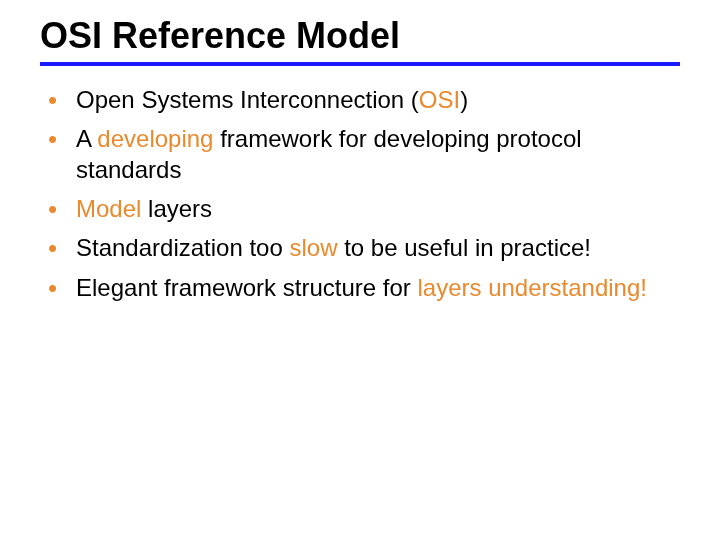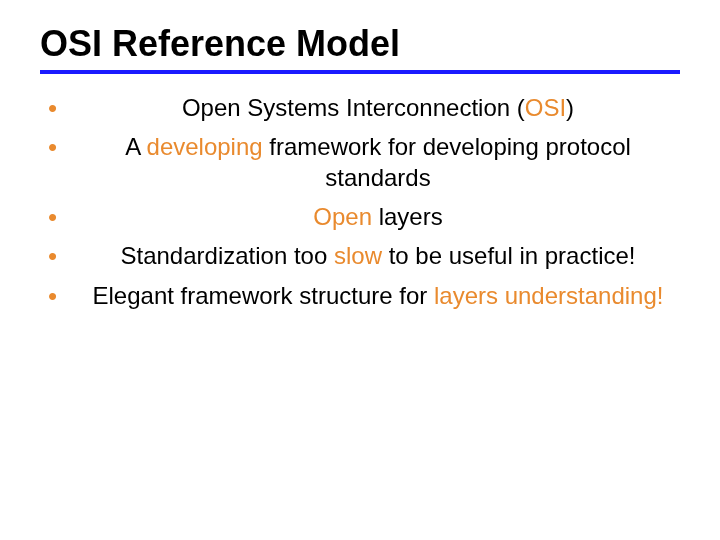--- a/index.html
+++ b/index.html
@@ -8,21 +8,21 @@
     width: 720px;
     height: 540px;
     background: #ffffff;
     font-family: Verdana, Geneva, Tahoma, sans-serif;
     color: #000;
   }
   .slide {
     box-sizing: border-box;
     width: 720px;
     height: 540px;
-    padding: 24px 40px 0 40px;
+    padding: 16px 40px 0 40px;
   }
   .title {
     font-family: "Arial Black", Arial, sans-serif;
     font-weight: 900;
     font-size: 36px;
     letter-spacing: 0px;
     margin: 0 0 6px 0;
     line-height: 1.1;
   }
   .rule {
@@ -34,21 +34,20 @@
   ul.bullets {
     list-style: none;
     margin: 0;
     padding: 0 0 0 8px;
   }
   ul.bullets > li {
     position: relative;
     padding: 0 0 8px 28px;
     font-size: 24px;
     line-height: 1.3;
-    text-align: center;
   }
   ul.bullets > li::before {
     content: "•";
     position: absolute;
     left: 0;
     top: 0;
     color: #e98a2e;
     font-size: 26px;
     line-height: 1.25;
   }
@@ -64,21 +63,21 @@
   <div class="rule"></div>
 
   <ul class="bullets">
     <li>
       <span>Open Systems Interconnection (</span><span class="hl">OSI</span><span>)</span>
     </li>
     <li>
       <span>A </span><span class="hl">developing</span><span> framework for developing protocol standards</span>
     </li>
     <li>
-      <span></span><span class="hl">Open</span><span> layers</span>
+      <span></span><span class="hl">Model</span><span> layers</span>
     </li>
     <li>
       <span>Standardization too </span><span class="hl">slow</span><span> to be useful in practice!</span>
     </li>
     <li>
       <span>Elegant framework structure for </span><span class="hl">layers understanding</span><span></span><span class="hl">!</span>
     </li>
   </ul>
 </div>
 

